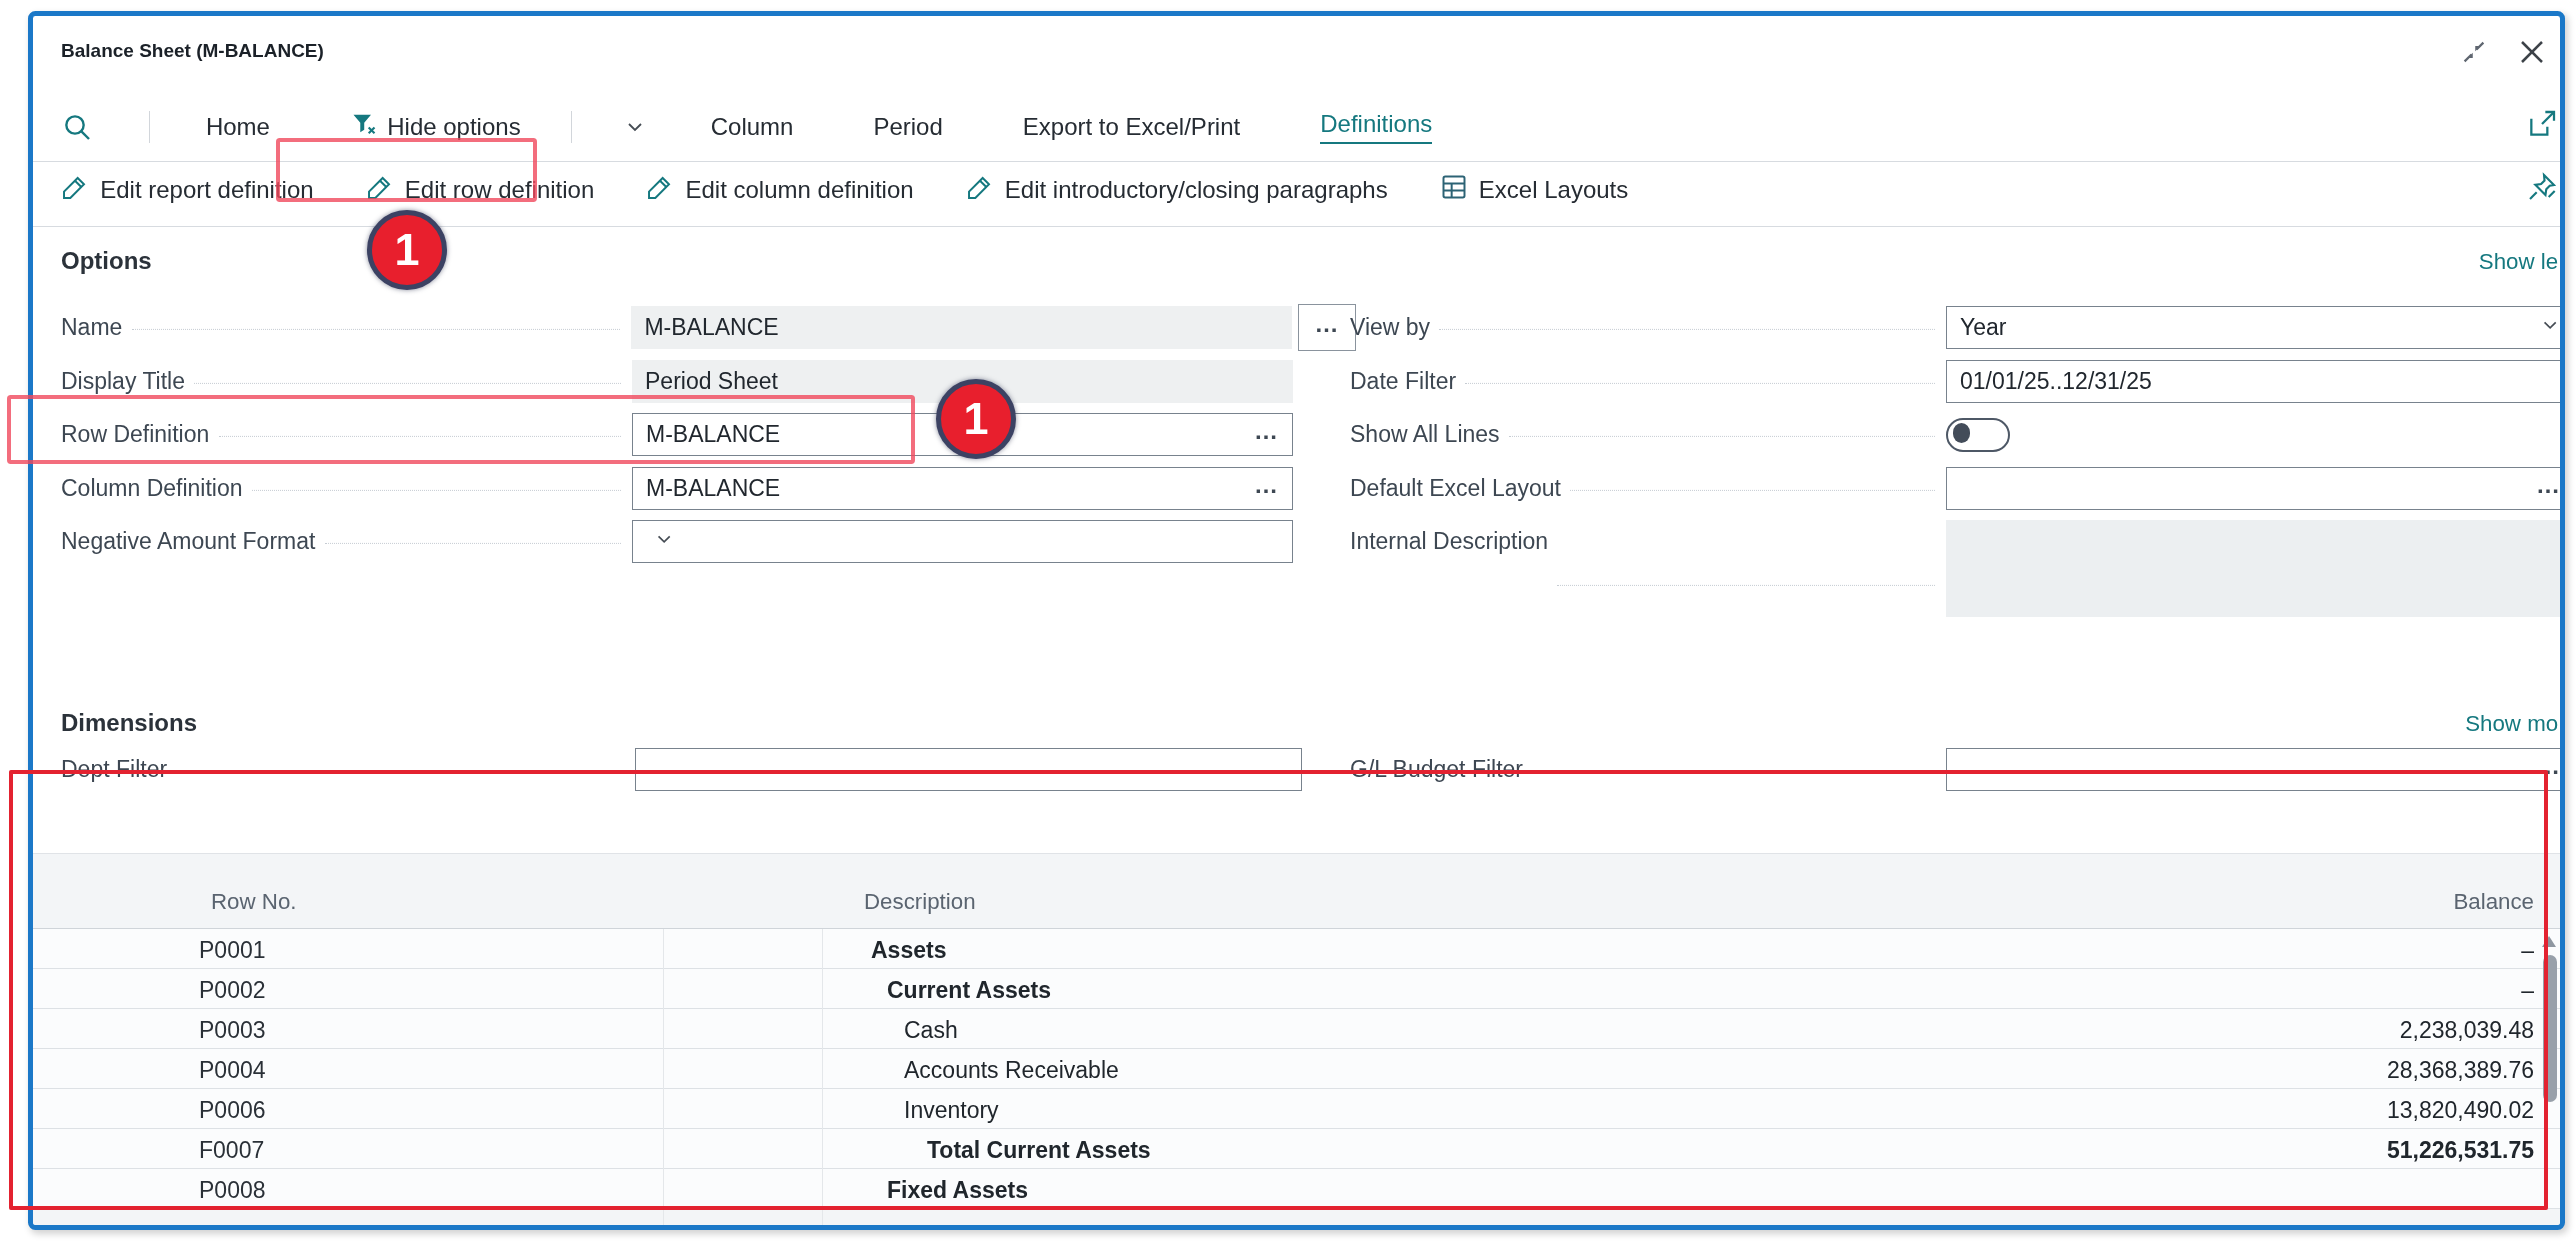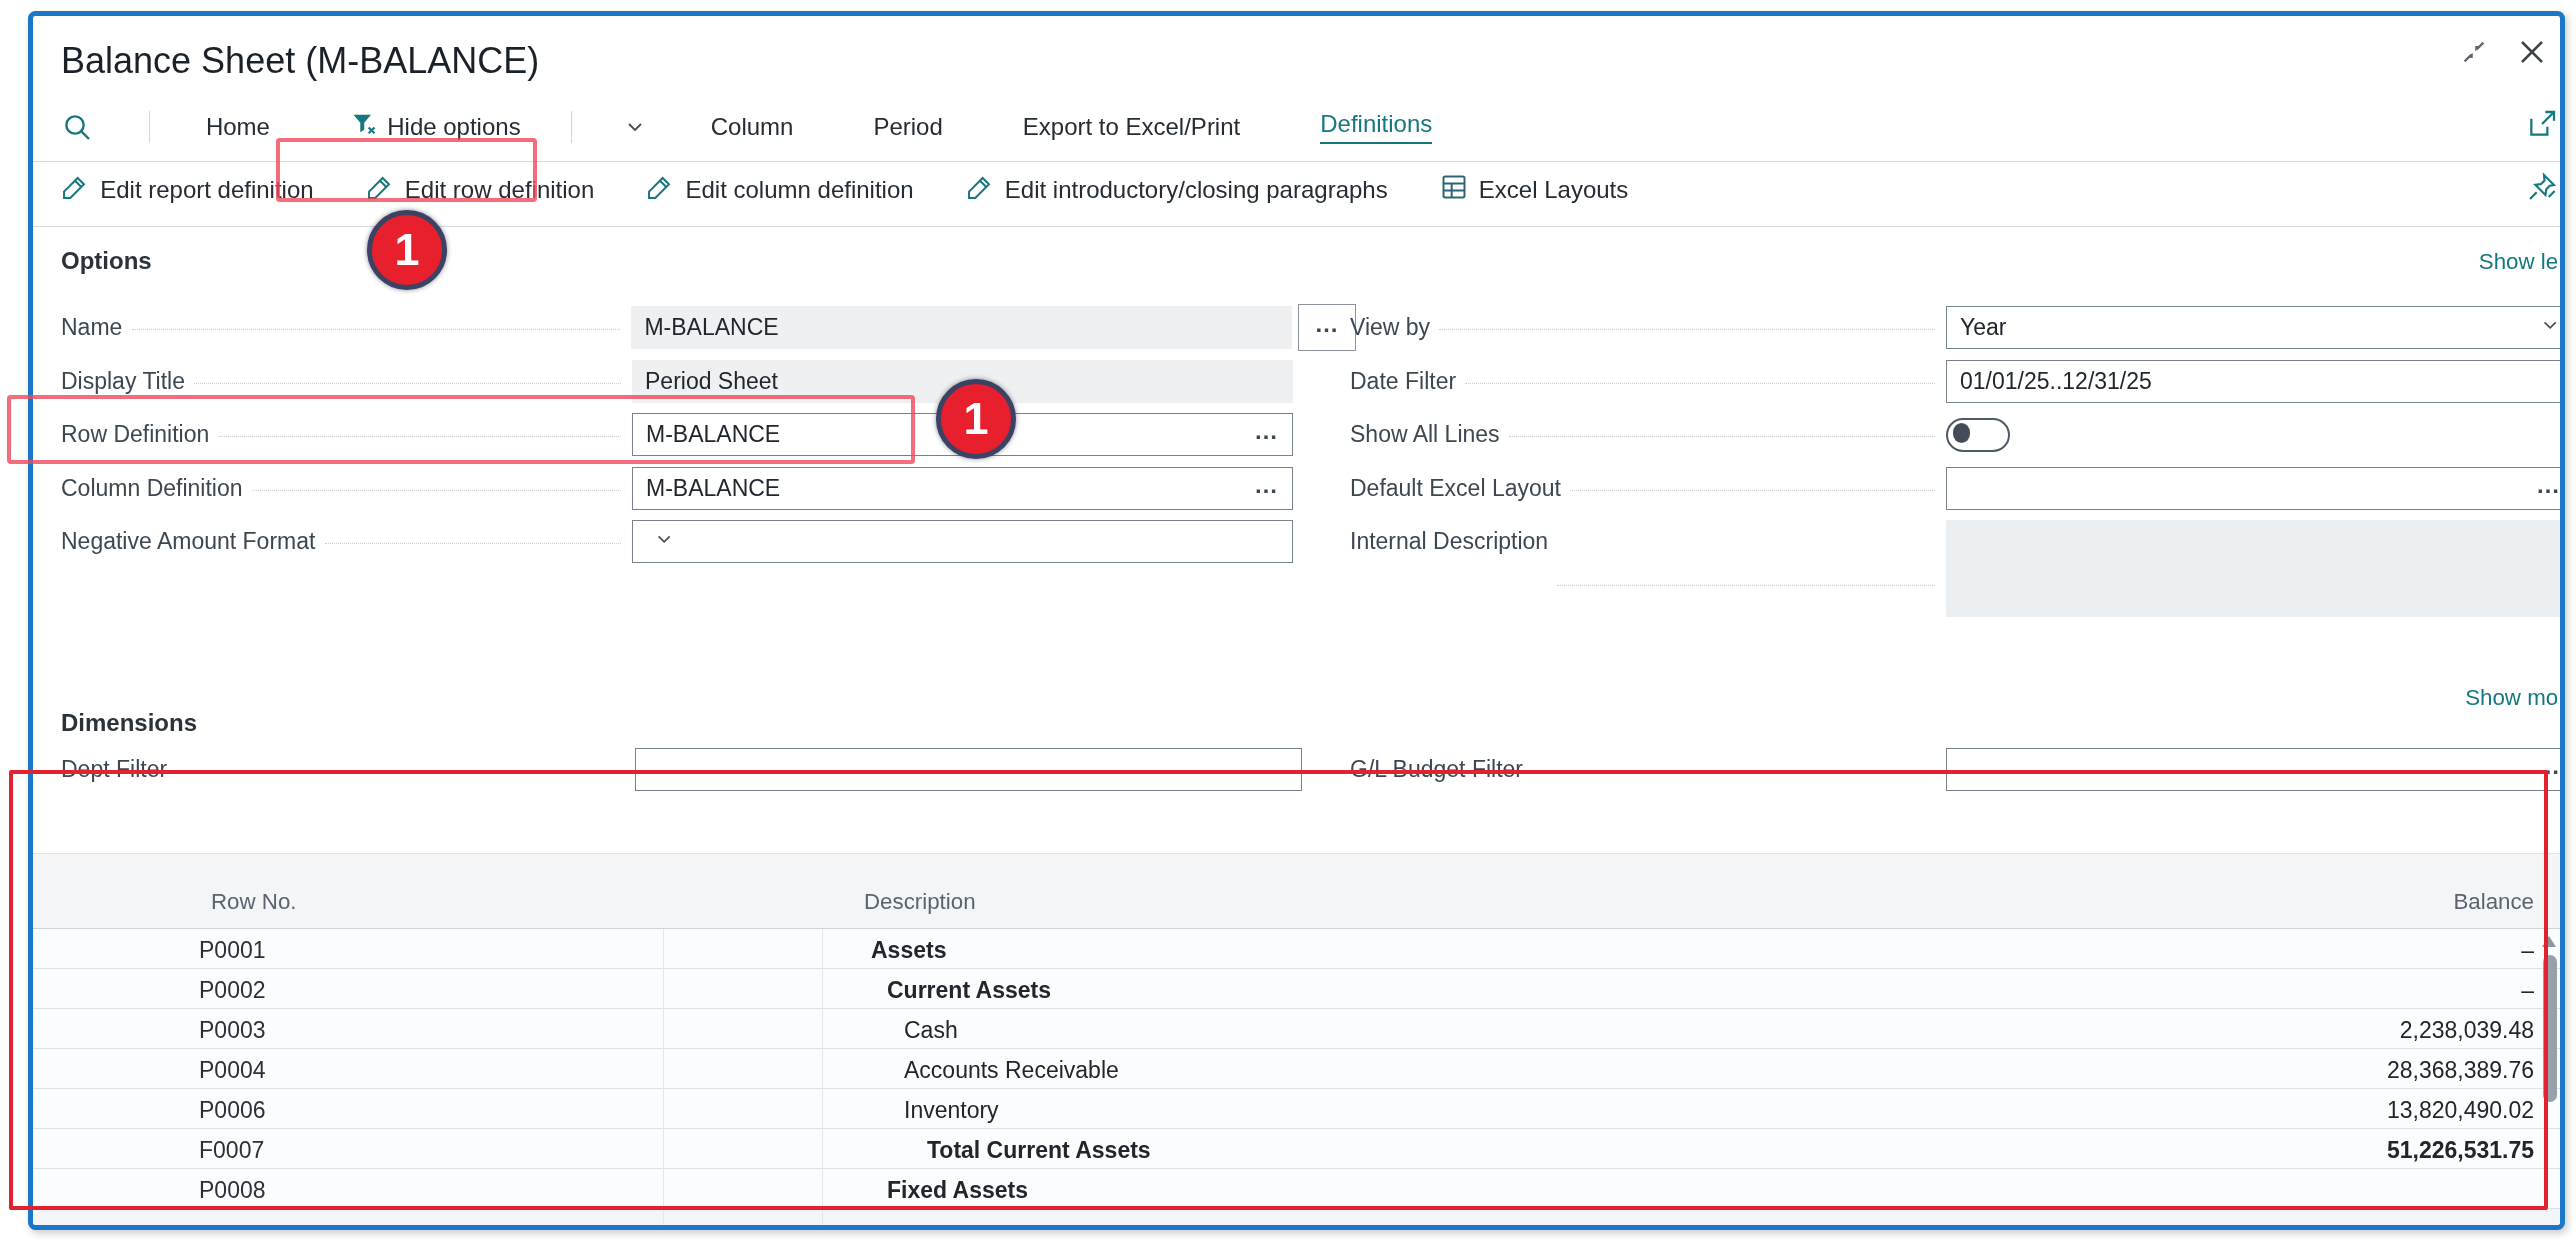--- a/index.html
+++ b/index.html
@@ -3,21 +3,21 @@
 <meta charset="utf-8">
 <style>
   html,body{margin:0;padding:0;}
   body{width:2576px;height:1243px;position:relative;background:#ffffff;
        font-family:"Liberation Sans",sans-serif;color:#20262d;overflow:hidden;}
   .window{position:absolute;left:28px;top:11.2px;width:2537px;height:1219px;box-sizing:border-box;
           border:5.6px solid #1b78c8;border-radius:7.4px;background:#fff;overflow:hidden;
           box-shadow:2.8px 3.7px 7.4px rgba(0,0,0,.18);}
   .win-inner{position:relative;width:100%;height:100%;font-size:23px;}
 
-  .page-title{position:absolute;left:28px;top:24px;font-size:36px;font-weight:400;color:#1b2128;white-space:nowrap;}
+  .page-title{position:absolute;left:28px;top:24px;font-size:19px;font-weight:700;color:#1b2128;white-space:nowrap;}
   .win-controls{position:absolute;top:20.5px;right:13px;display:flex;gap:28px;align-items:center;}
   .win-controls svg{display:block;}
 
   .rule{position:absolute;left:0;right:0;height:0.9px;background:#d7dbe0;}
 
   .menu-row{position:absolute;top:87px;left:28px;right:0;height:47px;display:flex;align-items:center;
             font-size:24px;color:#262c33;white-space:nowrap;gap:32px;}
   .menu-item{margin-right:48px;cursor:default;}
   .mi-teal{color:#15787f;border-bottom:2.8px solid #15787f;padding-bottom:3.7px;}
   .vdiv{width:0.9px;height:32px;background:#d2d6db;margin:0 24px;}
@@ -302,21 +302,21 @@
     </div>
   </div>
 
   <div class="frow right tall" style="top:504px">
     <span class="flabel">Internal Description</span>
     <span class="leader"></span>
     <div class="textarea"></div>
   </div>
 
   <div class="sec-header" style="top:693px">Dimensions</div>
-  <div class="show-link" style="top:669px">Show mo</div>
+  <div class="show-link" style="top:695px">Show mo</div>
 
   <div class="frow dept" style="top:732px">
     <span class="flabel">Dept Filter</span>
     <span class="leader"></span>
     <div class="box white w717">
       <span class="val"></span>
       <span class="ell">…</span>
     </div>
   </div>
 

